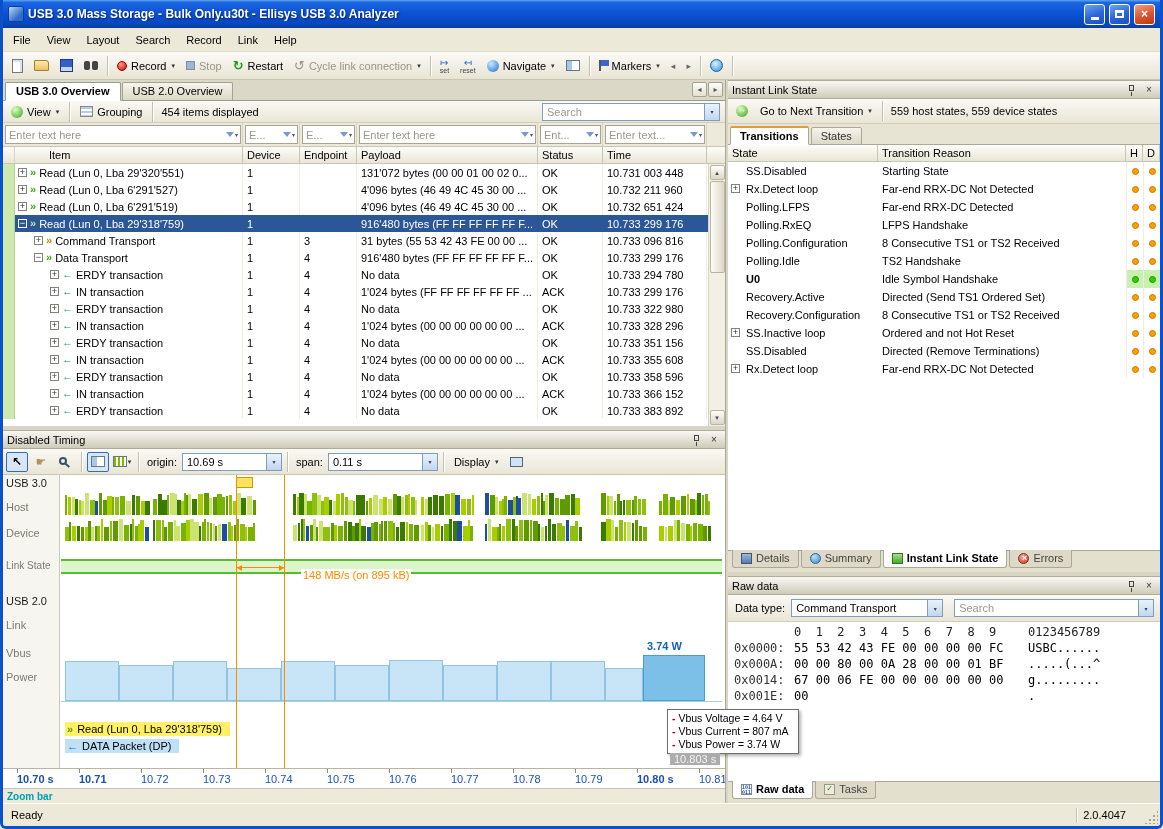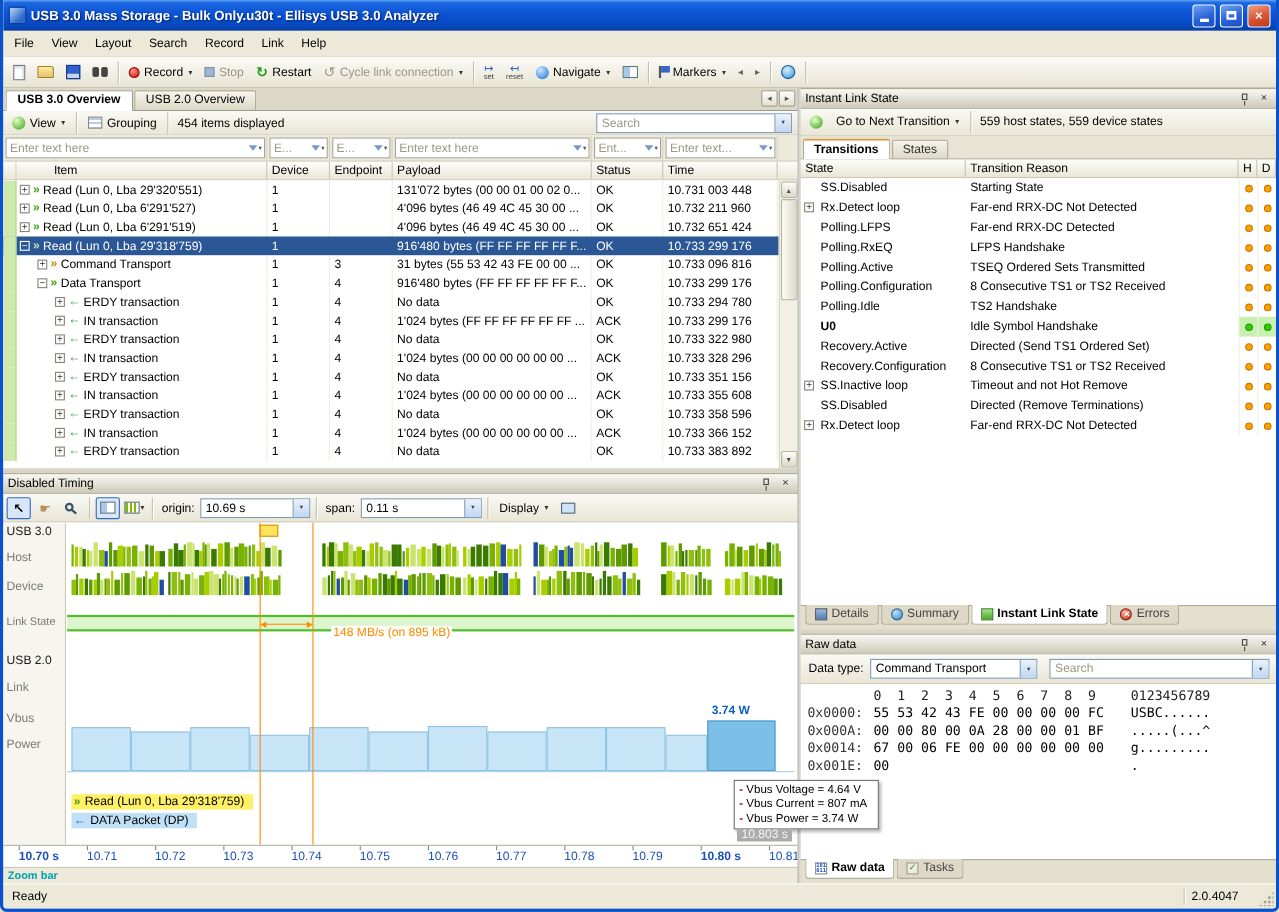--- a/index.html
+++ b/index.html
@@ -970,21 +970,21 @@
               <div class="leg-item leg-dp">
                 <span class="leg-ic lic-dp">←</span>
                 <span class="leg-lbl">DATA Packet (DP)</span>
               </div>
             </div>
         </div>
         <div class="t-axis" id="t-axis">
             <span class="tick" style="left: 14px;"></span>
             <span class="ax-lbl bold" style="left: 14px;">10.70 s</span>
             <span class="tick" style="left: 76px;"></span>
-            <span class="ax-lbl" style="left: 76px;">10.71</span>
+            <span class="ax-lbl" style="left: 76px; font-weight: bold;">10.71</span>
             <span class="tick" style="left: 138px;"></span>
             <span class="ax-lbl" style="left: 138px;">10.72</span>
             <span class="tick" style="left: 200px;"></span>
             <span class="ax-lbl" style="left: 200px;">10.73</span>
             <span class="tick" style="left: 262px;"></span>
             <span class="ax-lbl" style="left: 262px;">10.74</span>
             <span class="tick" style="left: 324px;"></span>
             <span class="ax-lbl" style="left: 324px;">10.75</span>
             <span class="tick" style="left: 386px;"></span>
             <span class="ax-lbl" style="left: 386px;">10.76</span>
@@ -1084,32 +1084,20 @@
               <div class="ls-reason">LFPS Handshake</div>
               <div class="ls-dotcell">
                 <span class="dot orange"></span>
               </div>
               <div class="ls-dotcell">
                 <span class="dot orange"></span>
               </div>
             </div>
             <div class="ls-row">
               <div class="ls-state">
-                <span class="txt">Polling.Active</span>
-              </div>
-              <div class="ls-reason">TSEQ Ordered Sets Transmitted</div>
-              <div class="ls-dotcell">
-                <span class="dot orange"></span>
-              </div>
-              <div class="ls-dotcell">
-                <span class="dot orange"></span>
-              </div>
-            </div>
-            <div class="ls-row">
-              <div class="ls-state">
                 <span class="txt">Polling.Configuration</span>
               </div>
               <div class="ls-reason">8 Consecutive TS1 or TS2 Received</div>
               <div class="ls-dotcell">
                 <span class="dot orange"></span>
               </div>
               <div class="ls-dotcell">
                 <span class="dot orange"></span>
               </div>
             </div>
@@ -1159,21 +1147,21 @@
               </div>
               <div class="ls-dotcell">
                 <span class="dot orange"></span>
               </div>
             </div>
             <div class="ls-row">
               <div class="ls-state">
                 <span class="exp">+</span>
                 <span class="txt">SS.Inactive loop</span>
               </div>
-              <div class="ls-reason">Timeout and not Hot Remove</div>
+              <div class="ls-reason">Ordered and not Hot Reset</div>
               <div class="ls-dotcell">
                 <span class="dot orange"></span>
               </div>
               <div class="ls-dotcell">
                 <span class="dot orange"></span>
               </div>
             </div>
             <div class="ls-row">
               <div class="ls-state">
                 <span class="txt">SS.Disabled</span>

